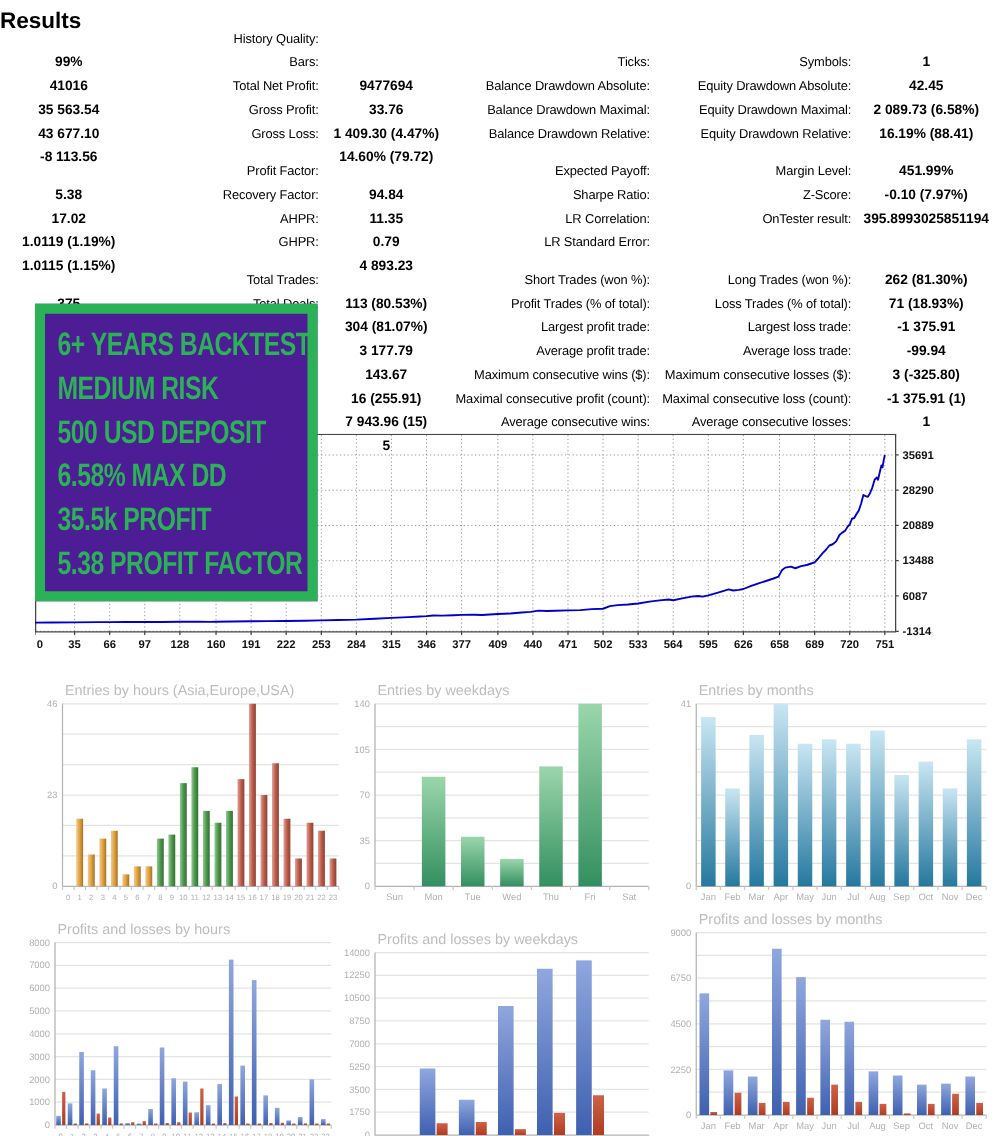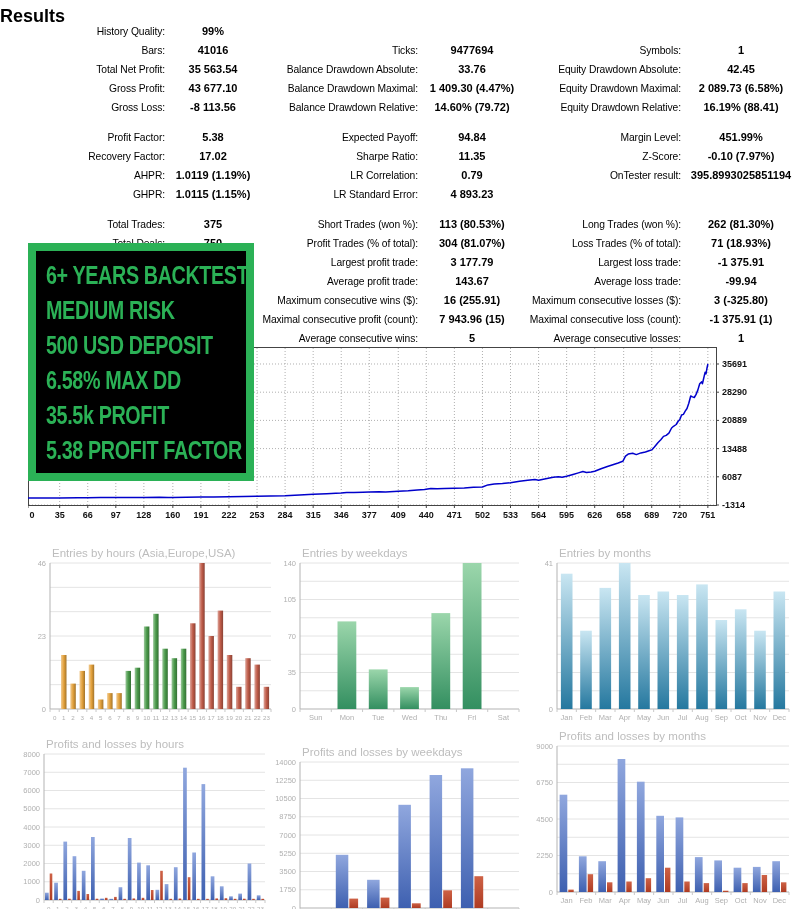--- a/index.html
+++ b/index.html
@@ -5,28 +5,28 @@
   html,body{margin:0;padding:0;background:#fff;}
   .report{position:relative;width:802px;height:909px;background:#fff;
           font-family:"Liberation Sans",sans-serif;overflow:hidden;color:#000;}
   .results-title{position:absolute;top:6px;left:0;width:802px;text-align:left;
                  font-weight:bold;font-size:18px;}
   
   #stats{position:absolute;left:7px;top:22px;width:788px;}
   .srow{display:flex;height:19px;line-height:19px;}
   .gaprow{height:11px;}
   .pair{display:flex;}
-  .p1{width:248px;}.p2{width:265px;}.p3{width:275px;}
+  .p1{width:248px;flex-direction:column;}.p2{width:265px;flex-direction:column;}.p3{width:275px;}
   .sl{flex:1;text-align:right;font-size:10.3px;letter-spacing:-0.1px;white-space:nowrap;color:#000;}
   .sv{text-align:center;font-weight:bold;font-size:11px;white-space:nowrap;color:#000;padding-left:6px;}
   .p1 .sv{width:84px;}.p2 .sv{width:96px;}.p3 .sv{width:108px;}
   
   #balance{position:absolute;left:28px;top:347px;width:772px;height:176px;}
   
-  .overlay{position:absolute;left:28px;top:243px;width:226px;height:238px;background:#000000;
+  .overlay{position:absolute;left:28px;top:243px;width:226px;height:238px;background:#4c1d95;
            border:8px solid #2BB156;box-sizing:border-box;padding:7px 12px 0 10px;}
   .overlay .line{font-size:26px;font-weight:bold;line-height:35px;letter-spacing:-0.5px;
                  white-space:nowrap;transform:scaleX(0.76);transform-origin:0 50%;}
   
   .mini{position:absolute;}
   .mini-title{position:absolute;left:32px;top:1px;font-size:11.5px;color:#bdbdbd;white-space:nowrap;}
   #mini-eh{left:20px;top:546px;width:258px;height:178px;}
   #mini-ew{left:270px;top:546px;width:256px;height:178px;}
   #mini-em{left:527px;top:546px;width:269px;height:178px;}
   #mini-ph{left:14px;top:729px;width:258px;height:178px;margin-top:8px;}

